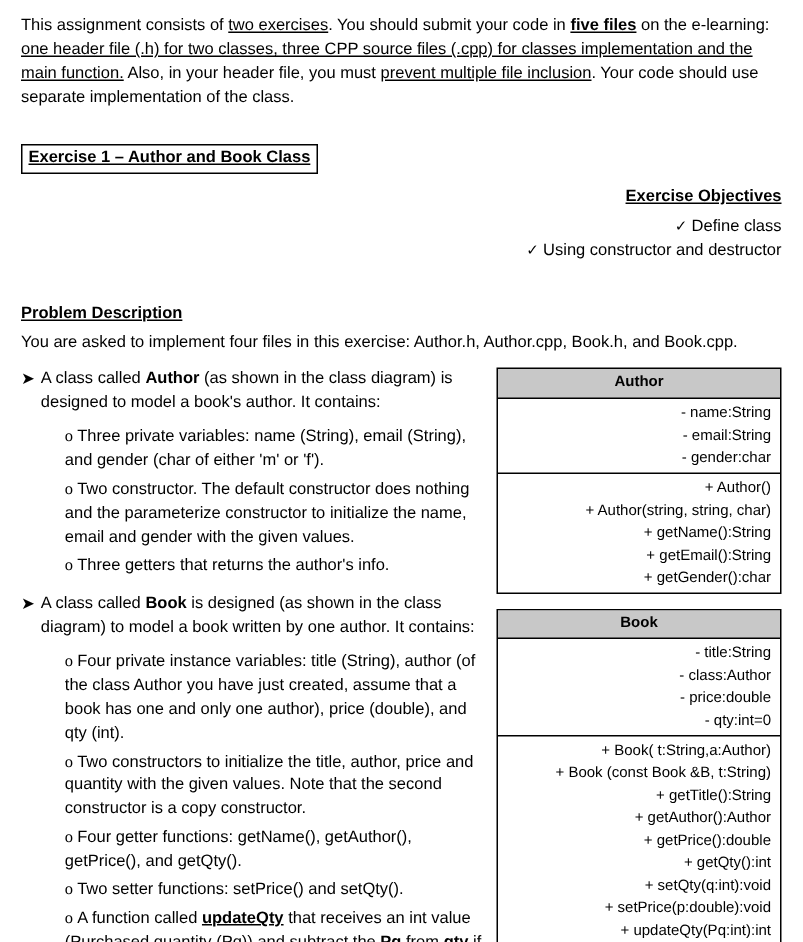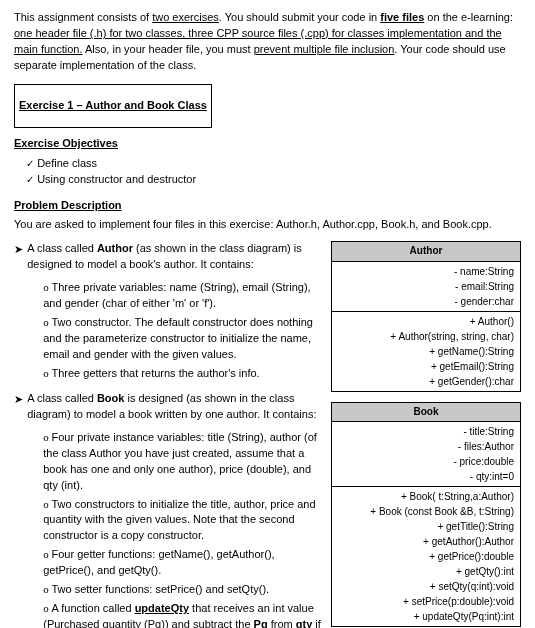--- a/index.html
+++ b/index.html
@@ -16,32 +16,34 @@
       font-size: 11px;
       margin-bottom: 10px;
     }
     .underline { text-decoration: underline; }
     .bold-underline { font-weight: bold; text-decoration: underline; }
     .section-header {
       font-weight: bold;
       text-decoration: underline;
       border: 1.5px solid #000;
       display: inline-block;
-      padding: 13px 4px;
+      padding: 1px 4px;
       margin-bottom: 8px;
       font-size: 11px;
+      margin-top: 12px;
     }
     .sub-header {
       font-weight: bold;
       text-decoration: underline;
       margin-bottom: 4px;
       font-size: 11px;
     }
     .objectives {
-      margin-bottom: 10px;
+      margin-bottom: 26px;
+      text-align: right;
     }
     .objectives ul {
       list-style: none;
       padding-left: 12px;
     }
     .objectives ul li::before {
       content: "✓ ";
       font-size: 10px;
     }
     .problem-desc {
@@ -183,21 +185,21 @@
         <div>+ getName():String</div>
         <div>+ getEmail():String</div>
         <div>+ getGender():char</div>
       </div>
     </div>
 
     <div class="class-box">
       <div class="class-box-title">Book</div>
       <div class="class-box-section">
         <div>- title:String</div>
-        <div>- files:Author</div>
+        <div>- class:Author</div>
         <div>- price:double</div>
         <div>- qty:int=0</div>
       </div>
       <div class="class-box-section">
         <div>+ Book( t:String,a:Author)</div>
         <div>+ Book (const Book &amp;B, t:String)</div>
         <div>+ getTitle():String</div>
         <div>+ getAuthor():Author</div>
         <div>+ getPrice():double</div>
         <div>+ getQty():int</div>

